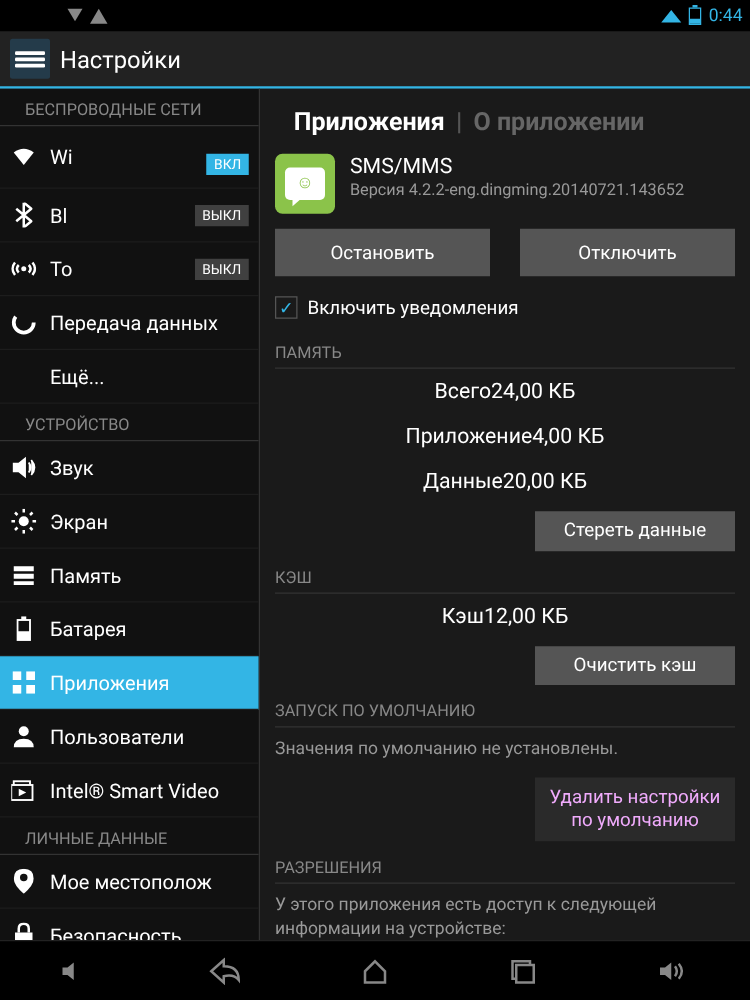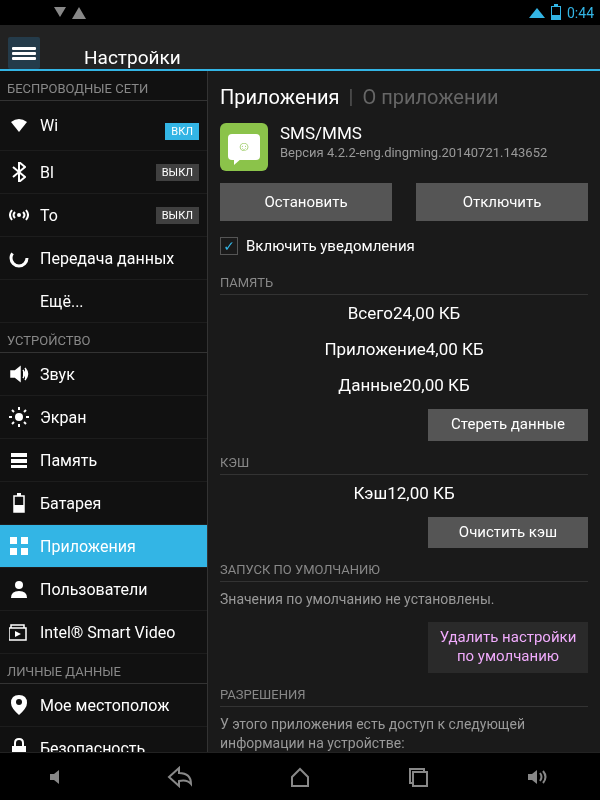--- a/index.html
+++ b/index.html
@@ -11,39 +11,39 @@
   .status-right { margin-left: auto; display: flex; align-items: center; gap: 6px; color: #33b5e5; }
   .tri-down { width: 0; height: 0; border-left: 6px solid transparent; border-right: 6px solid transparent; border-top: 10px solid #888; }
   .warn-icon { width: 0; height: 0; border-left: 7px solid transparent; border-right: 7px solid transparent; border-bottom: 12px solid #888; }
   .wifi-small { width:0;height:0;border-left:8px solid transparent;border-right:8px solid transparent;border-bottom:10px solid #33b5e5;}
   .batt { width: 10px; height: 14px; border: 1px solid #33b5e5; position: relative; }
   .batt::before { content:""; position:absolute; top:-3px; left:2px; width:4px; height:2px; background:#33b5e5;}
   .batt::after { content:""; position:absolute; bottom:0; left:0; width:100%; height:30%; background:#33b5e5;}
   .clock { color:#33b5e5; font-size:14px; }
 
   
-  .title-bar { height: 46px; background: #222; display: flex; align-items: flex-end; padding: 0 8px; border-bottom: 2px solid #33b5e5; gap: 36px; }
+  .title-bar { height: 46px; background: #222; display: flex; align-items: center; padding: 0 8px; border-bottom: 2px solid #33b5e5; }
   .title-icon { width: 32px; height: 32px; background: #243b4a; border-radius: 2px; margin-right: 8px; display:flex; flex-direction:column; justify-content:center; gap:2px; padding:6px 4px;}
   .title-icon div{height:3px;background:#fff;border-radius:1px;}
   .title-bar h1 { font-size: 19px; font-weight: 400; }
 
   .main { display: flex; height: calc(800px - 25px - 46px - 48px); }
 
   
   .sidebar { width: 208px; background: #111; overflow: hidden; border-right: 1px solid #333; }
-  .sb-header { font-size: 13px; color: #888; padding: 10px 7px 4px; border-bottom: 1px solid #333; text-transform: uppercase; }
+  .sb-header { font-size: 13px; color: #888; padding: 10px 20px 4px; border-bottom: 1px solid #333; text-transform: uppercase; }
   .sb-item { display: flex; align-items: center; padding: 10px 8px; font-size: 16px; border-bottom: 1px solid #1d1d1d; gap: 10px; white-space: nowrap; overflow:hidden; }
   .sb-item.active { background: #33b5e5; }
   .sb-icon { width: 22px; height: 22px; flex-shrink: 0; display:flex; align-items:center; justify-content:center; }
   .toggle { margin-left: auto; font-size: 11px; padding: 2px 6px; background: #404040; }
   .toggle.on { background: #33b5e5; margin-top: 12px; }
 
   
   .content { flex: 1; background: #1a1a1a; padding: 10px 12px 0; overflow: hidden; font-size: 15px; }
-  .breadcrumb { font-size: 20px; margin: 4px 0 14px; }
+  .breadcrumb { font-size: 20px; margin: 4px 15px 14px; font-weight: bold; }
   .breadcrumb .sep { color: #555; margin: 0 4px; }
   .breadcrumb .dim { color: #666; }
 
   .app-head { display: flex; gap: 12px; margin-bottom: 12px; }
   .app-icon { width: 48px; height: 48px; background: #8bc34a; border-radius: 6px; display:flex; align-items:center; justify-content:center; }
   .app-icon .bubble { width: 32px; height: 26px; background:#fff; border-radius:4px; position:relative;}
   .app-icon .bubble::after{content:"";position:absolute;bottom:-5px;left:6px;width:0;height:0;border-left:0 solid transparent;border-right:8px solid transparent;border-top:7px solid #fff;}
   .app-icon .smile{position:absolute;font-size:14px;color:#8bc34a;left:50%;top:50%;transform:translate(-50%,-55%);}
   .app-title { font-size: 17px; }
   .app-sub { font-size: 13px; color: #999; line-height: 1.3; margin-top:2px;}

